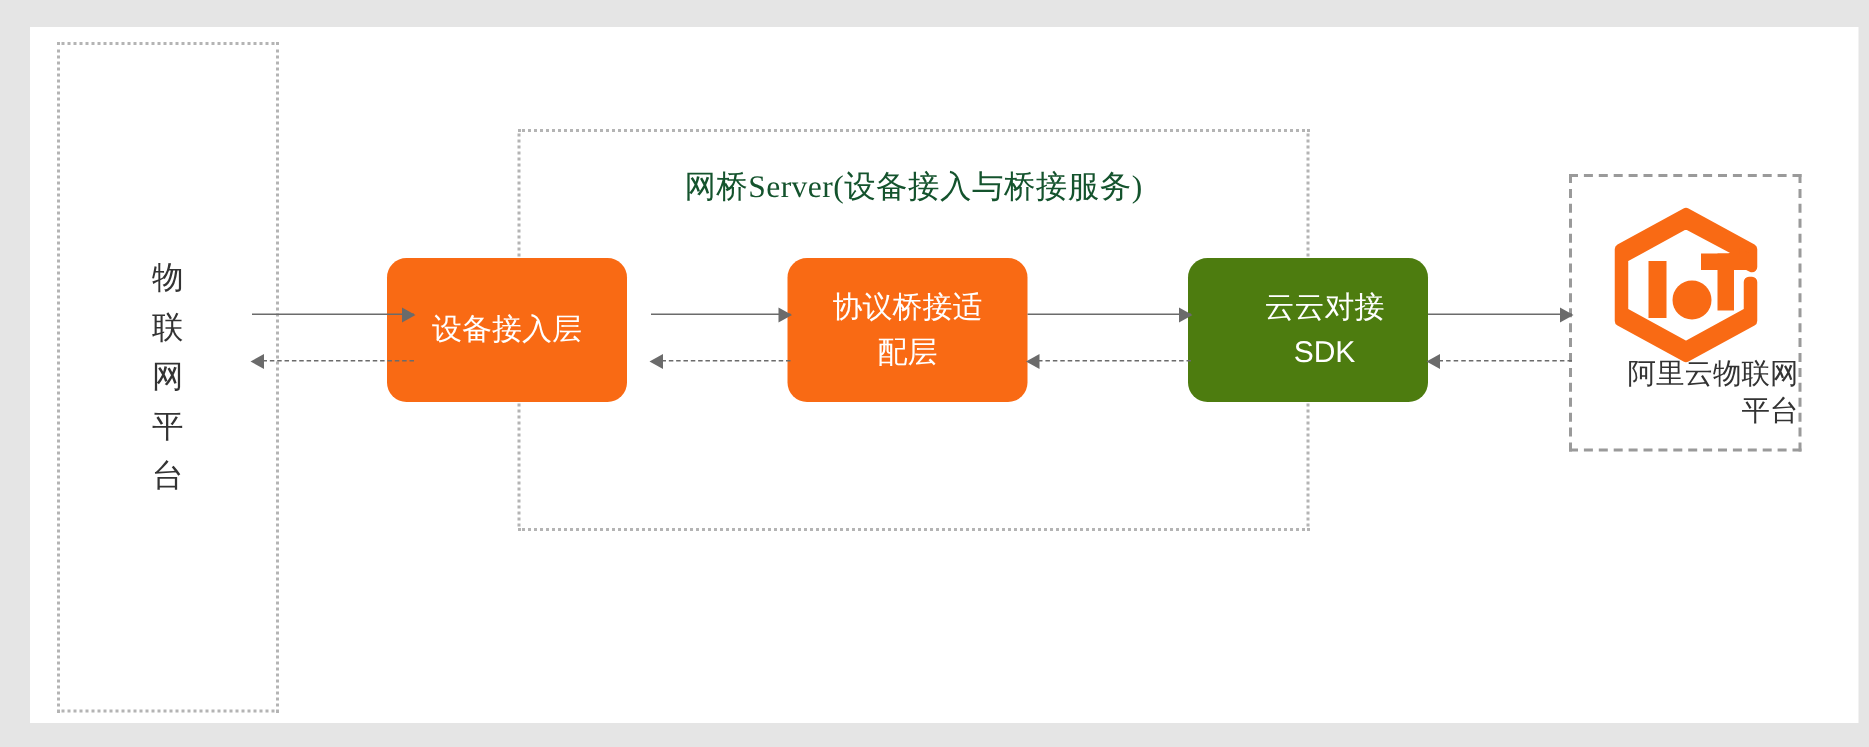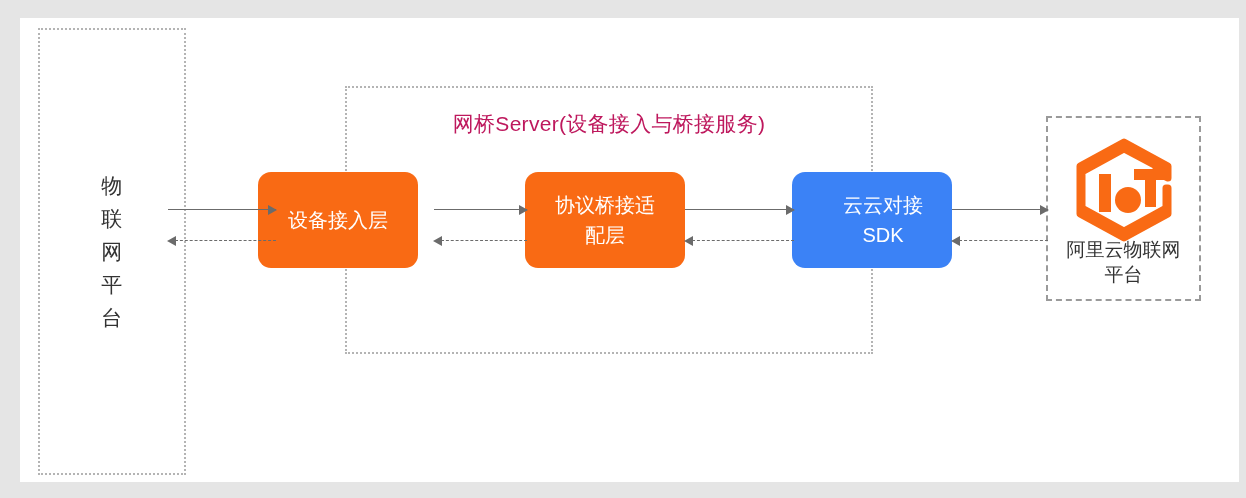--- a/index.html
+++ b/index.html
@@ -69,41 +69,42 @@
     width: 528px;
     height: 268px;
   }
   #bridge-title {
     position: absolute;
     left: 0;
     top: 22px;
     width: 100%;
     text-align: center;
     font-size: 21px;
-    color: #be185d;
+    color: #14532d;
     letter-spacing: 0.3px;
+    font-family: Liberation Serif, serif;
   }
 
   
   .node {
     border-radius: 13px;
     display: flex;
     align-items: center;
     justify-content: center;
     text-align: center;
     color: #ffffff;
     font-size: 20px;
     line-height: 30px;
     white-space: pre-line;
     top: 154px;
     width: 160px;
     height: 96px;
   }
   .node.orange { background: #f96a14; }
-  .node.amber  { background: #3b82f6; padding-left: 22px; }
+  .node.amber  { background: #4d7c0f; padding-left: 22px; }
 
   #node-device-access { left: 238px; }
   #node-protocol-adapter { left: 505px; }
   #node-cloud-sdk { left: 772px; }
 
   
   #right-platform {
     left: 1026px;
     top: 98px;
     width: 155px;
@@ -115,21 +116,21 @@
     transform: translateX(-50%);
     top: 20px;
     width: 104px;
     height: 104px;
   }
   #right-platform-label {
     position: absolute;
     left: 0;
     bottom: 12px;
     width: 100%;
-    text-align: center;
+    text-align: right;
     font-size: 19px;
     line-height: 25px;
     color: #333333;
     white-space: pre-line;
     font-family: Liberation Serif, serif;
   }
 
   
   .arrow-solid, .arrow-dashed {
     height: 2px;

